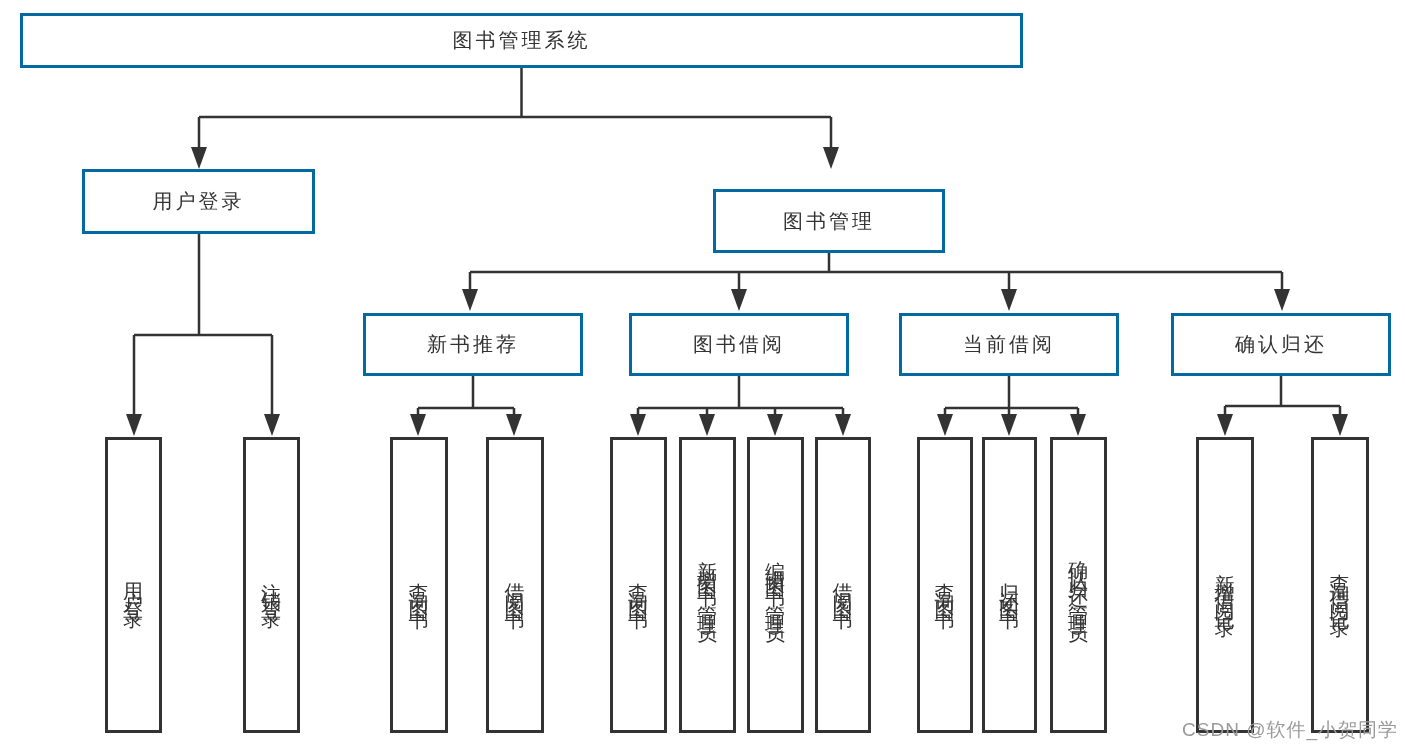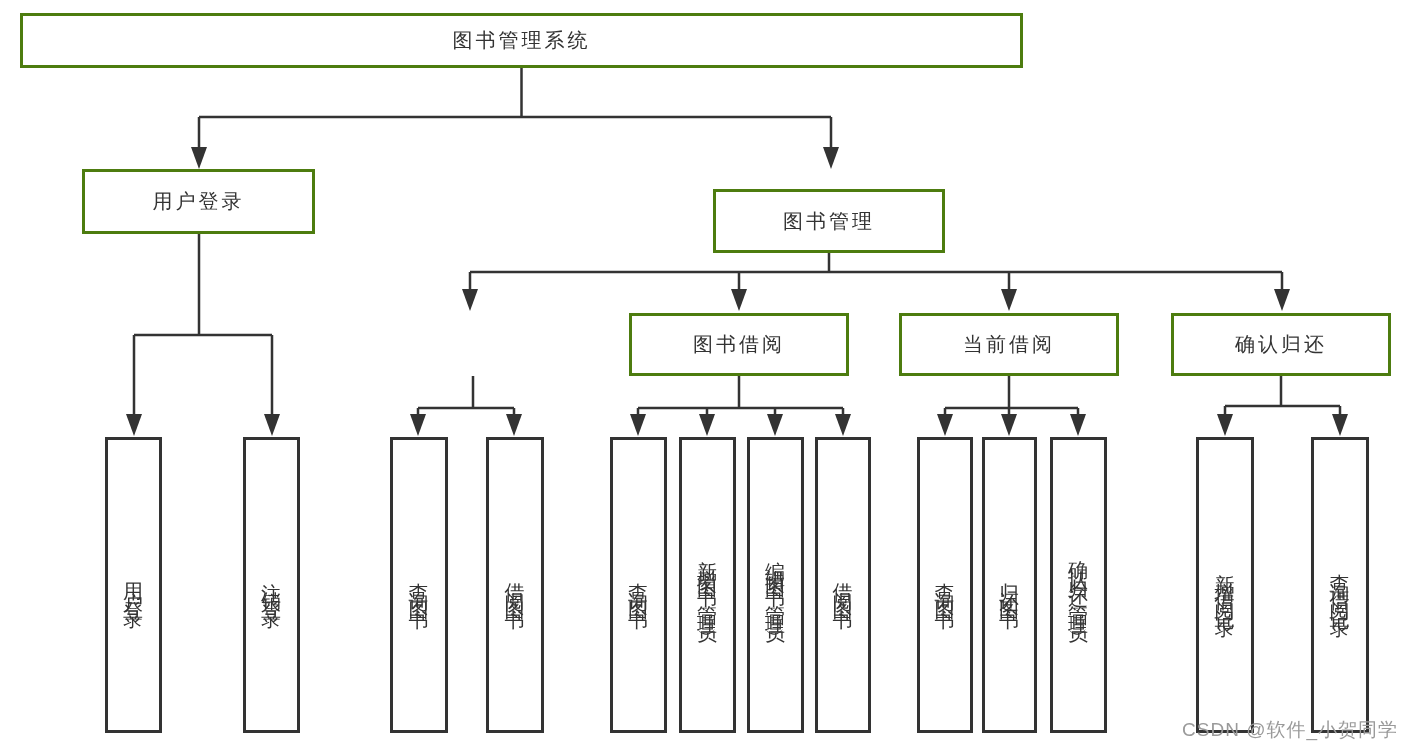--- a/index.html
+++ b/index.html
@@ -13,21 +13,21 @@
     overflow: hidden;
   }
   #wires {
     position: absolute;
     left: 0; top: 0;
     width: 1405px; height: 747px;
   }
   .hbox {
     position: absolute;
     box-sizing: border-box;
-    border: 3px solid #4d7c0f;
+    border: 3px solid #0369a1;
     background: #ffffff;
     display: flex;
     align-items: center;
     justify-content: center;
     font-size: 20px;
     letter-spacing: 3px;
     color: #333333;
     white-space: nowrap;
   }
   .vbox {
@@ -130,20 +130,21 @@
       <polygon points="1217,414 1233,414 1225,436"></polygon>
       <polygon points="1332,414 1348,414 1340,436"></polygon>
     </g>
   </svg>
 
   <div class="hbox n-root">图书管理系统</div>
 
   <div class="hbox n-l2a">用户登录</div>
   <div class="hbox n-l2b">图书管理</div>
 
+  <div class="hbox n-l3a">新书推荐</div>
   <div class="hbox n-l3b">图书借阅</div>
   <div class="hbox n-l3c">当前借阅</div>
   <div class="hbox n-l3d">确认归还</div>
 
   <div class="vbox c-g1a">
     <span class="vtext">用户登录</span>
   </div>
   <div class="vbox c-g1b">
     <span class="vtext">注销登录</span>
   </div>

